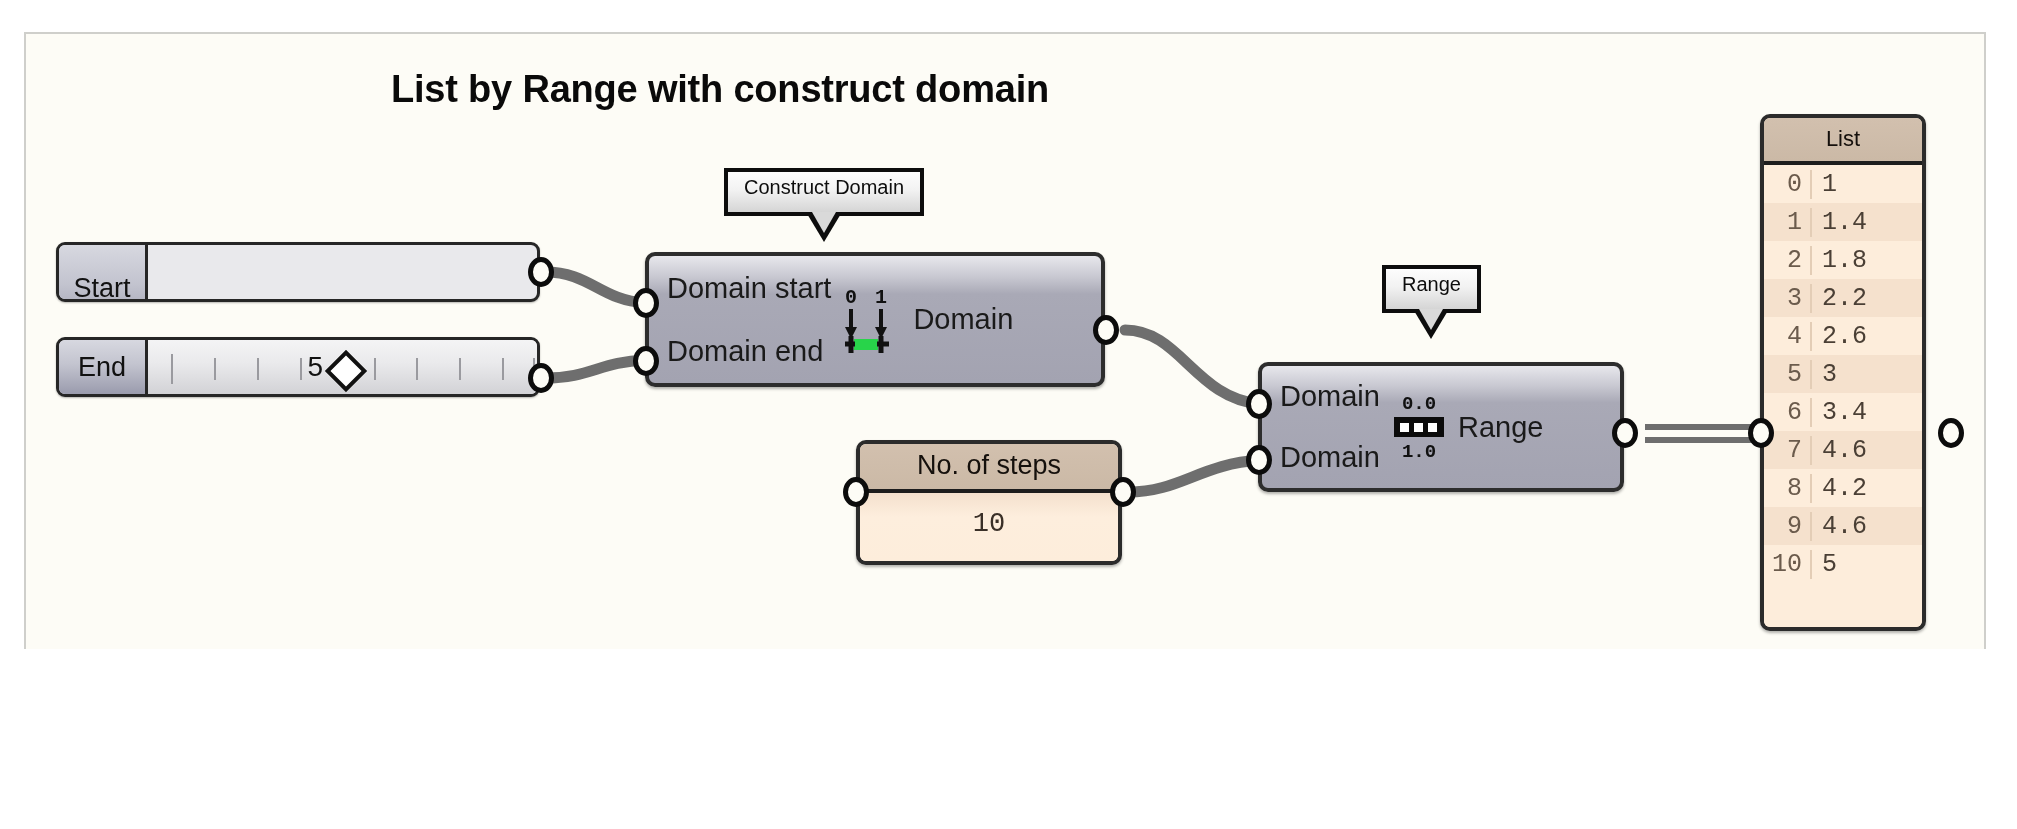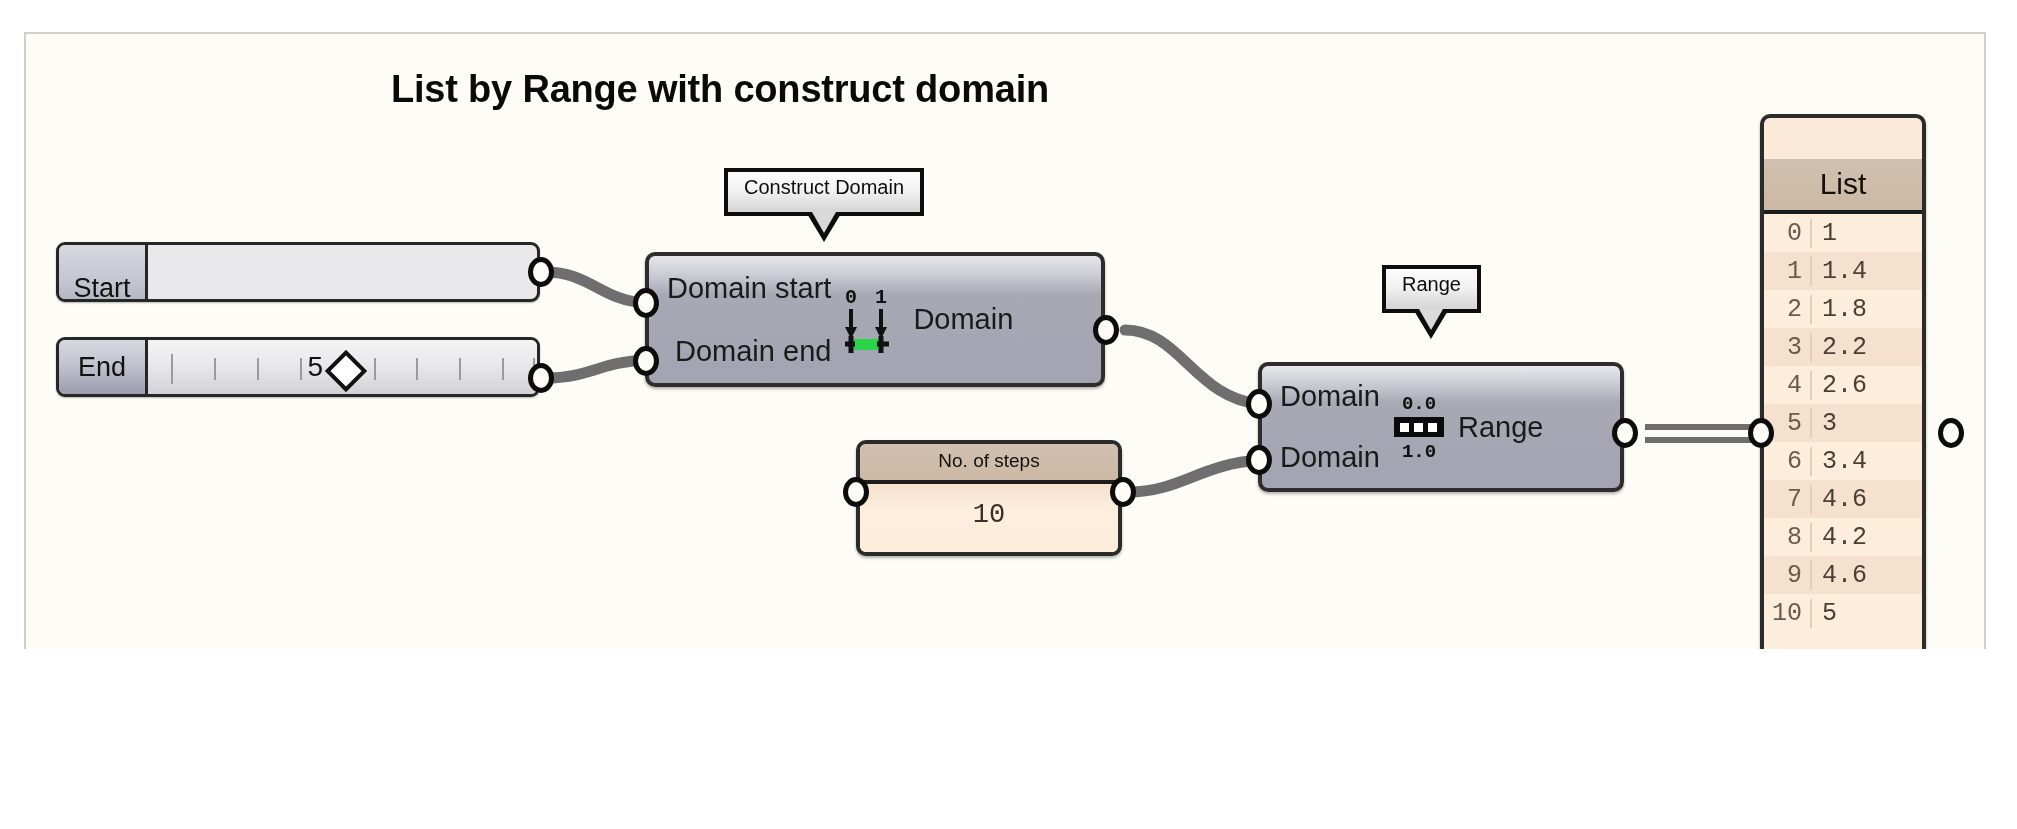--- a/index.html
+++ b/index.html
@@ -106,21 +106,20 @@
   
   .comp {
     border: 4px solid #2d2d2d;
     border-radius: 10px;
     background: linear-gradient(to bottom, #e7e7ec 0%, #c9c9d2 16%, #a9a9b6 30%, #a3a3b1 100%);
     box-shadow: 0 2px 3px rgba(0,0,0,.30);
     position: absolute;
     display: flex;
     align-items: center;
     box-sizing: border-box;
-    text-align: right;
   }
   .comp-inputs {
     display: flex;
     flex-direction: column;
     justify-content: space-around;
     height: 100%;
     padding-left: 18px;
     box-sizing: border-box;
   }
   .comp-in {
@@ -149,36 +148,36 @@
     overflow: hidden;
     background: #fcead9;
     box-shadow: 0 2px 3px rgba(0,0,0,.3);
     position: absolute;
     box-sizing: border-box;
   }
   .panel-head {
     background: linear-gradient(to bottom, #d2c0ae 0%, #cbb9a6 100%);
     border-bottom: 4px solid #1d1d1d;
     text-align: center;
-    font-size: 19px;
+    font-size: 27px;
     color: #15100c;
     padding: 6px 0 8px 0;
     font-family: "Liberation Sans", sans-serif;
   }
   .panel-body {
     background: linear-gradient(to bottom, #f4e0cd 0%, #fdeedd 35%, #fdeddb 100%);
     text-align: center;
     font-size: 27px;
     color: #3a3028;
     font-family: "Liberation Mono", monospace;
     padding: 16px 0 22px 0;
   }
   
   #list-panel { width: 166px; }
-  #list-panel .panel-head { font-size: 30px; padding: 8px 0 9px 0; margin-top: 41px; }
+  #list-panel .panel-head { font-size: 22px; padding: 8px 0 9px 0; }
   .list-rows {
     position: relative;
     background: #fdeddb;
   }
   .list-row {
     display: flex;
     height: 38px;
     align-items: center;
     font-family: "Liberation Mono", monospace;
     font-size: 25px;

